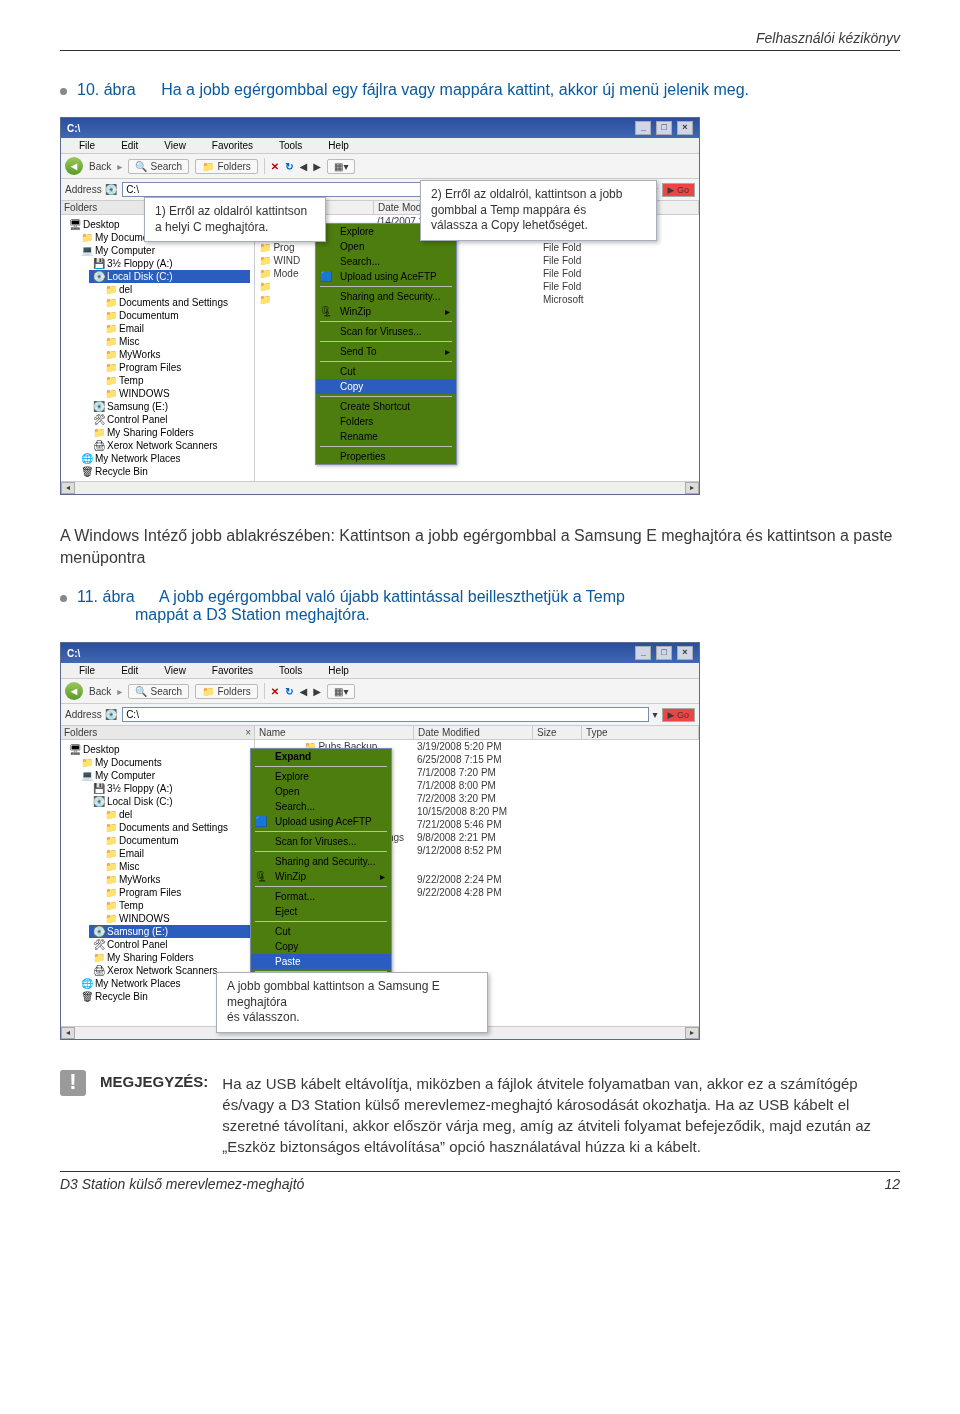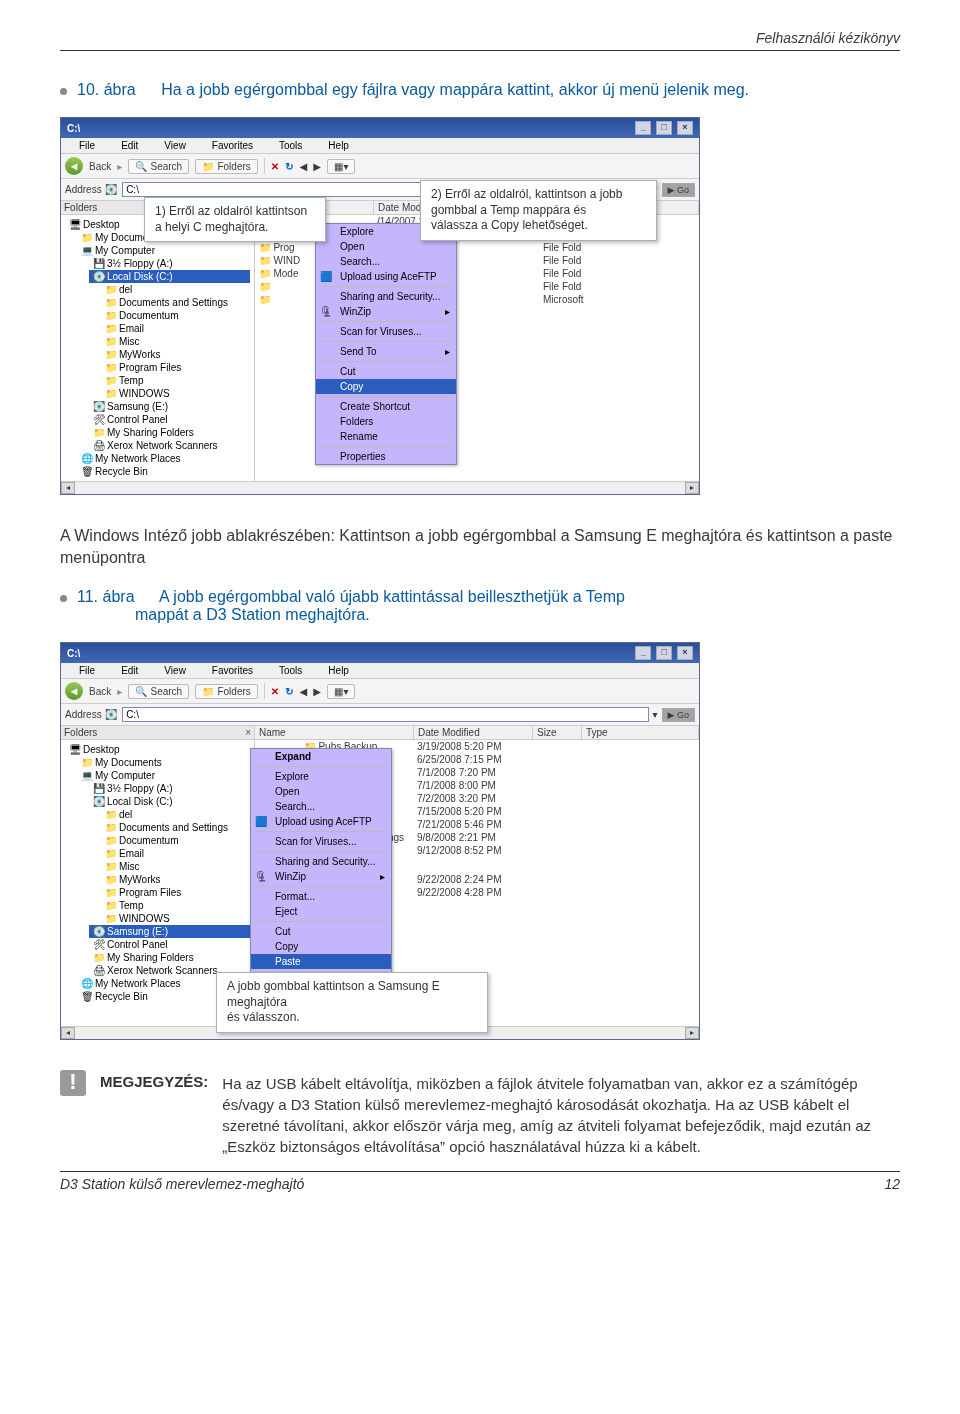--- a/index.html
+++ b/index.html
@@ -131,21 +131,21 @@
   .addrbar input {
     flex: 1;
     border: 1px solid #7a8bb0;
     font-size: 10px;
     padding: 1px 3px;
     background: #fff;
   }
   .gobtn {
     border: 1px solid #aaa;
     padding: 1px 5px;
-    background: #a3a3a3;
+    background: #ef4444;
     font-size: 9px;
   }
   .panes {
     display: flex;
     height: 280px;
   }
   .tree {
     width: 185px;
     border-right: 1px solid #ccc;
     padding: 3px 4px;
@@ -186,21 +186,21 @@
     padding: 1px 0;
   }
   .listrow .cell {
     padding: 0 4px;
     white-space: nowrap;
     overflow: hidden;
   }
   .listrow .ico { color:#d8a832; margin-right:2px; }
   .context-menu {
     position: absolute;
-    background: #c4b5fd;
+    background: #4d7c0f;
     border: 1px solid #7a8bb0;
     box-shadow: 1px 1px 3px rgba(0,0,0,.3);
     font-size: 10px;
     min-width: 140px;
   }
   .context-menu .mi {
     padding: 2px 12px 2px 24px;
     color: #000;
     position: relative;
   }
@@ -553,21 +553,21 @@
                 <div class="cell" style="flex:1;"></div>
               </div>
               <div class="listrow">
                 <div class="cell" style="width:105px;"><span class="ico">📁</span>eAcrobat7.0</div>
                 <div class="cell" style="width:110px;">7/2/2008 3:20 PM</div>
                 <div class="cell" style="width:40px;"></div>
                 <div class="cell" style="flex:1;"></div>
               </div>
               <div class="listrow">
                 <div class="cell" style="width:105px;"><span class="ico">📁</span>isc</div>
-                <div class="cell" style="width:110px;">7/15/2008 5:20 PM</div>
+                <div class="cell" style="width:110px;">10/15/2008 8:20 PM</div>
                 <div class="cell" style="width:40px;"></div>
                 <div class="cell" style="flex:1;"></div>
               </div>
               <div class="listrow">
                 <div class="cell" style="width:105px;"><span class="ico">📁</span></div>
                 <div class="cell" style="width:110px;">7/21/2008 5:46 PM</div>
                 <div class="cell" style="width:40px;"></div>
                 <div class="cell" style="flex:1;"></div>
               </div>
               <div class="listrow">

